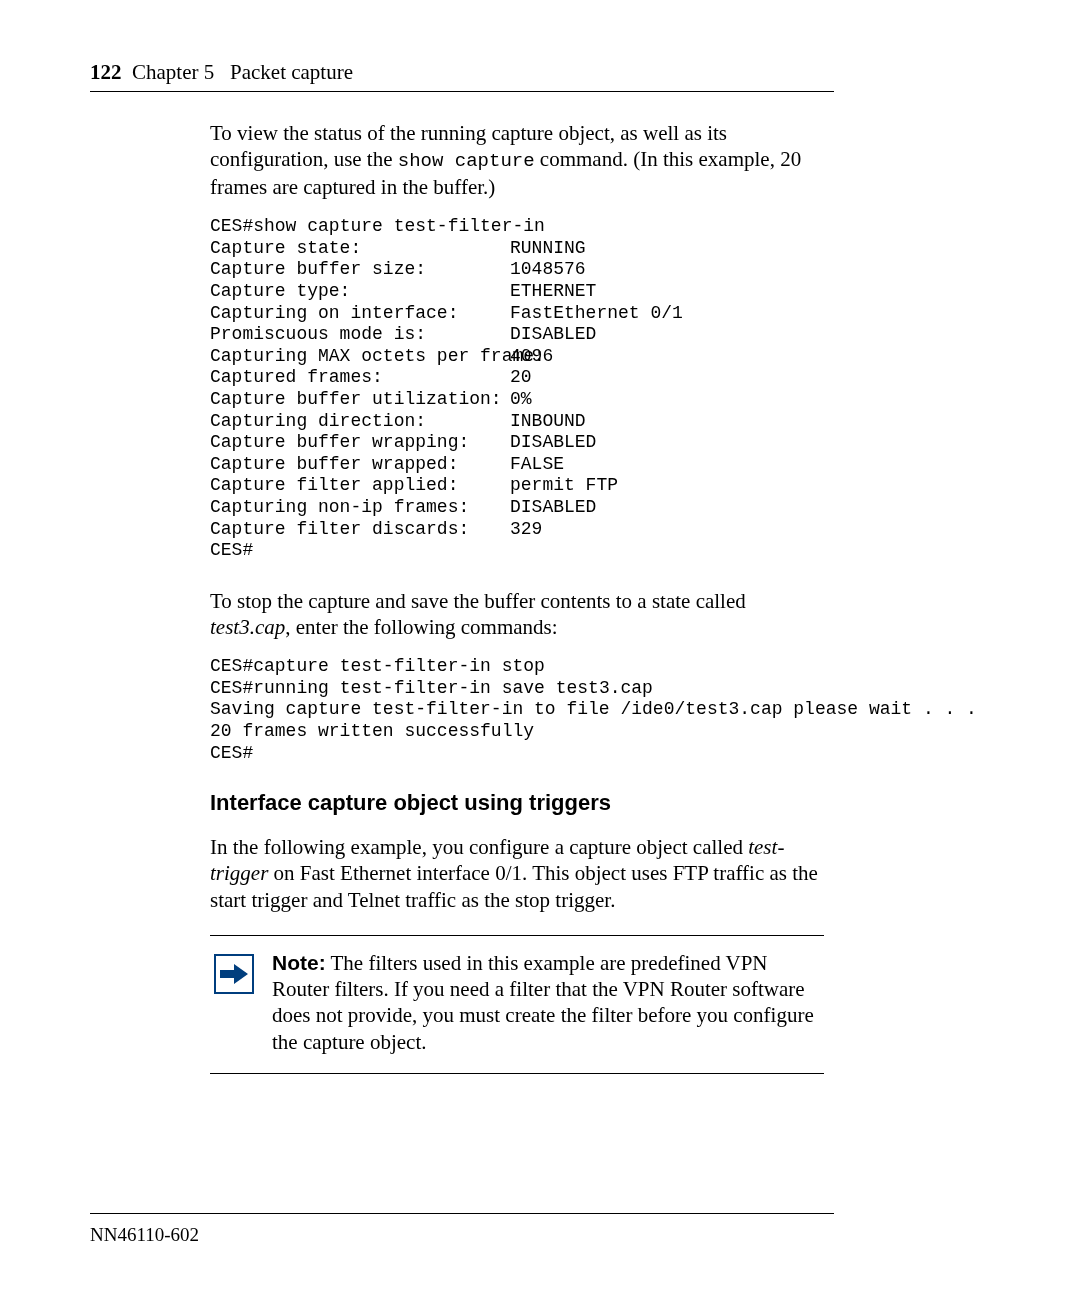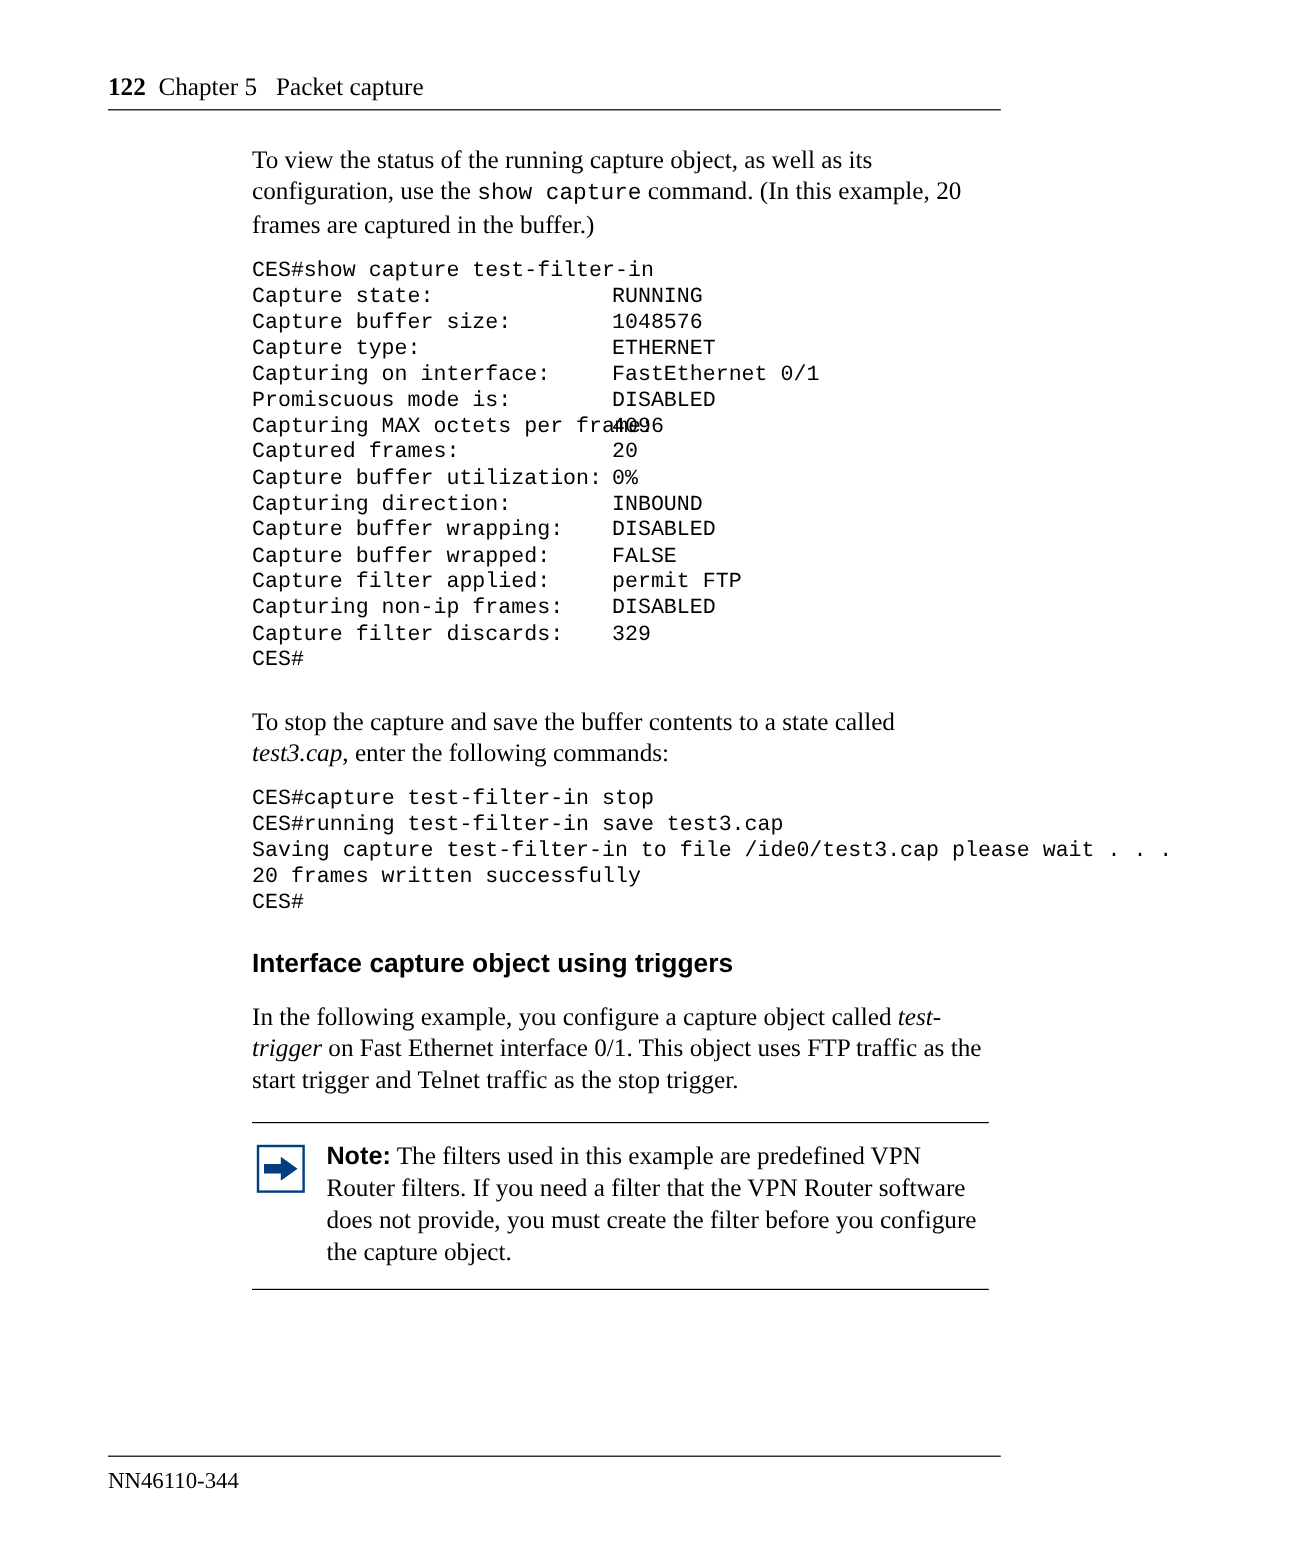--- a/index.html
+++ b/index.html
@@ -139,16 +139,16 @@
         </svg>
       </div>
       <div class="note-text">
         <span class="note-label">Note:</span><span> The filters used in this example are predefined VPN Router filters. If you need a filter that the VPN Router software does not provide, you must create the filter before you configure the capture object.</span>
       </div>
     </div>
 
   </div>
 
   <div class="footer">
-    <span>NN46110-344</span>
+    <span>NN46110-602</span>
   </div>
 
 </div>
 
 </body></html>

